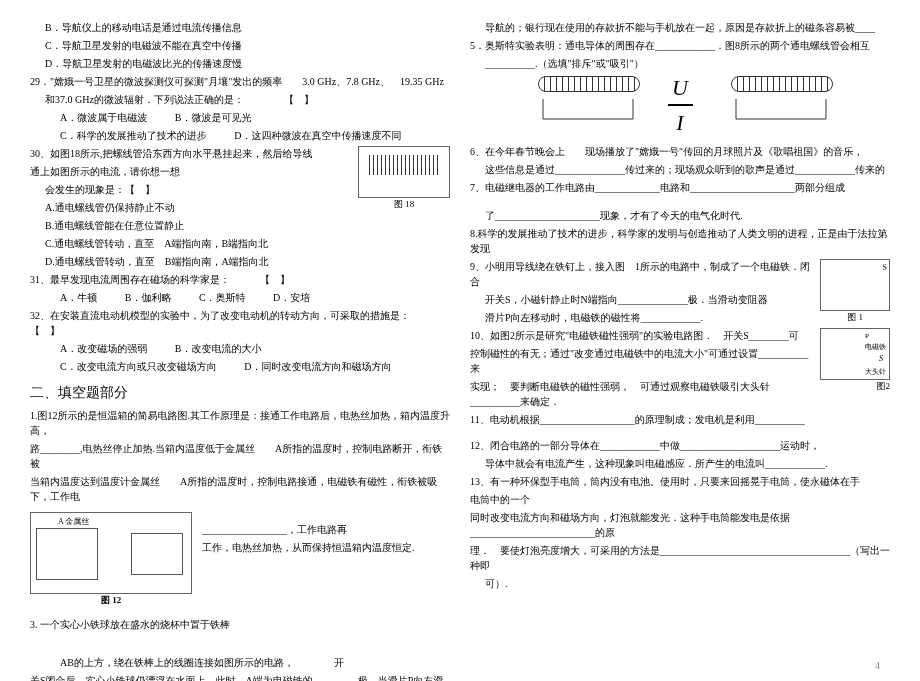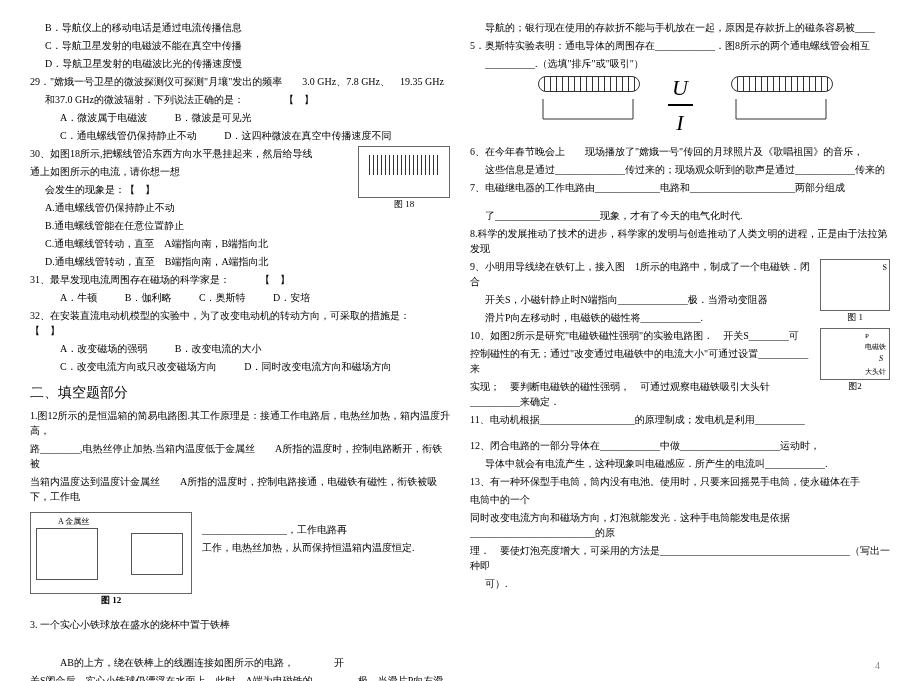--- a/index.html
+++ b/index.html
@@ -138,21 +138,21 @@
   <div class="indent question">C．导航卫星发射的电磁波不能在真空中传播</div>
   <div class="indent question">D．导航卫星发射的电磁波比光的传播速度慢</div>
 
   <div class="question">29．"嫦娥一号卫星的微波探测仪可探测"月壤"发出的频率　　3.0 GHz、7.8 GHz、　19.35 GHz</div>
   <div class="indent question">和37.0 GHz的微波辐射．下列说法正确的是：　　　　【　】</div>
   <div class="indent2 question choice-row">
     <span>A．微波属于电磁波</span>
     <span>B．微波是可见光</span>
   </div>
   <div class="indent2 question choice-row">
-    <span>C．通电螺线管仍保持静止不动</span>
+    <span>C．科学的发展推动了技术的进步</span>
     <span>D．这四种微波在真空中传播速度不同</span>
   </div>
 
   <div class="fig-coil">
     <div class="coil-lines"></div>
   </div>
   <div class="question">30、如图18所示,把螺线管沿东西方向水平悬挂起来，然后给导线</div>
   <div class="question">通上如图所示的电流，请你想一想</div>
   <div class="indent question">会发生的现象是：【　】</div>
   <div class="indent question">A.通电螺线管仍保持静止不动</div>
@@ -245,21 +245,21 @@
   <div class="question">9、小明用导线绕在铁钉上，接入图　1所示的电路中，制成了一个电磁铁．闭合</div>
   <div class="indent question">开关S，小磁针静止时N端指向______________极．当滑动变阻器</div>
   <div class="indent question">滑片P向左移动时，电磁铁的磁性将____________.</div>
 
   <div class="fig-right">
     <div class="fig-circuit">
       <div style="position:absolute;top:2px;right:3px;font-size:7px">P<br>电磁铁</div>
       <div style="position:absolute;bottom:14px;right:6px;font-style:italic">S</div>
       <div style="position:absolute;bottom:2px;right:3px;font-size:7px">大头针</div>
     </div>
-    <div style="text-align:center;font-size:9px">图2</div>
+    <div style="text-align:right;font-size:9px">图2</div>
   </div>
   <div class="question">10、如图2所示是研究"电磁铁磁性强弱"的实验电路图．　开关S________可</div>
   <div class="question">控制磁性的有无；通过"改变通过电磁铁中的电流大小"可通过设置__________来</div>
   <div class="question">实现；　要判断电磁铁的磁性强弱，　可通过观察电磁铁吸引大头针__________来确定．</div>
   <div class="question">11、电动机根据___________________的原理制成；发电机是利用__________</div>
   <div style="clear:both;height:8px"></div>
 
   <div class="question">12、闭合电路的一部分导体在____________中做____________________运动时，</div>
   <div class="indent question">导体中就会有电流产生，这种现象叫电磁感应．所产生的电流叫____________.</div>
   <div class="question">13、有一种环保型手电筒，筒内没有电池。使用时，只要来回摇晃手电筒，使永磁体在手</div>

